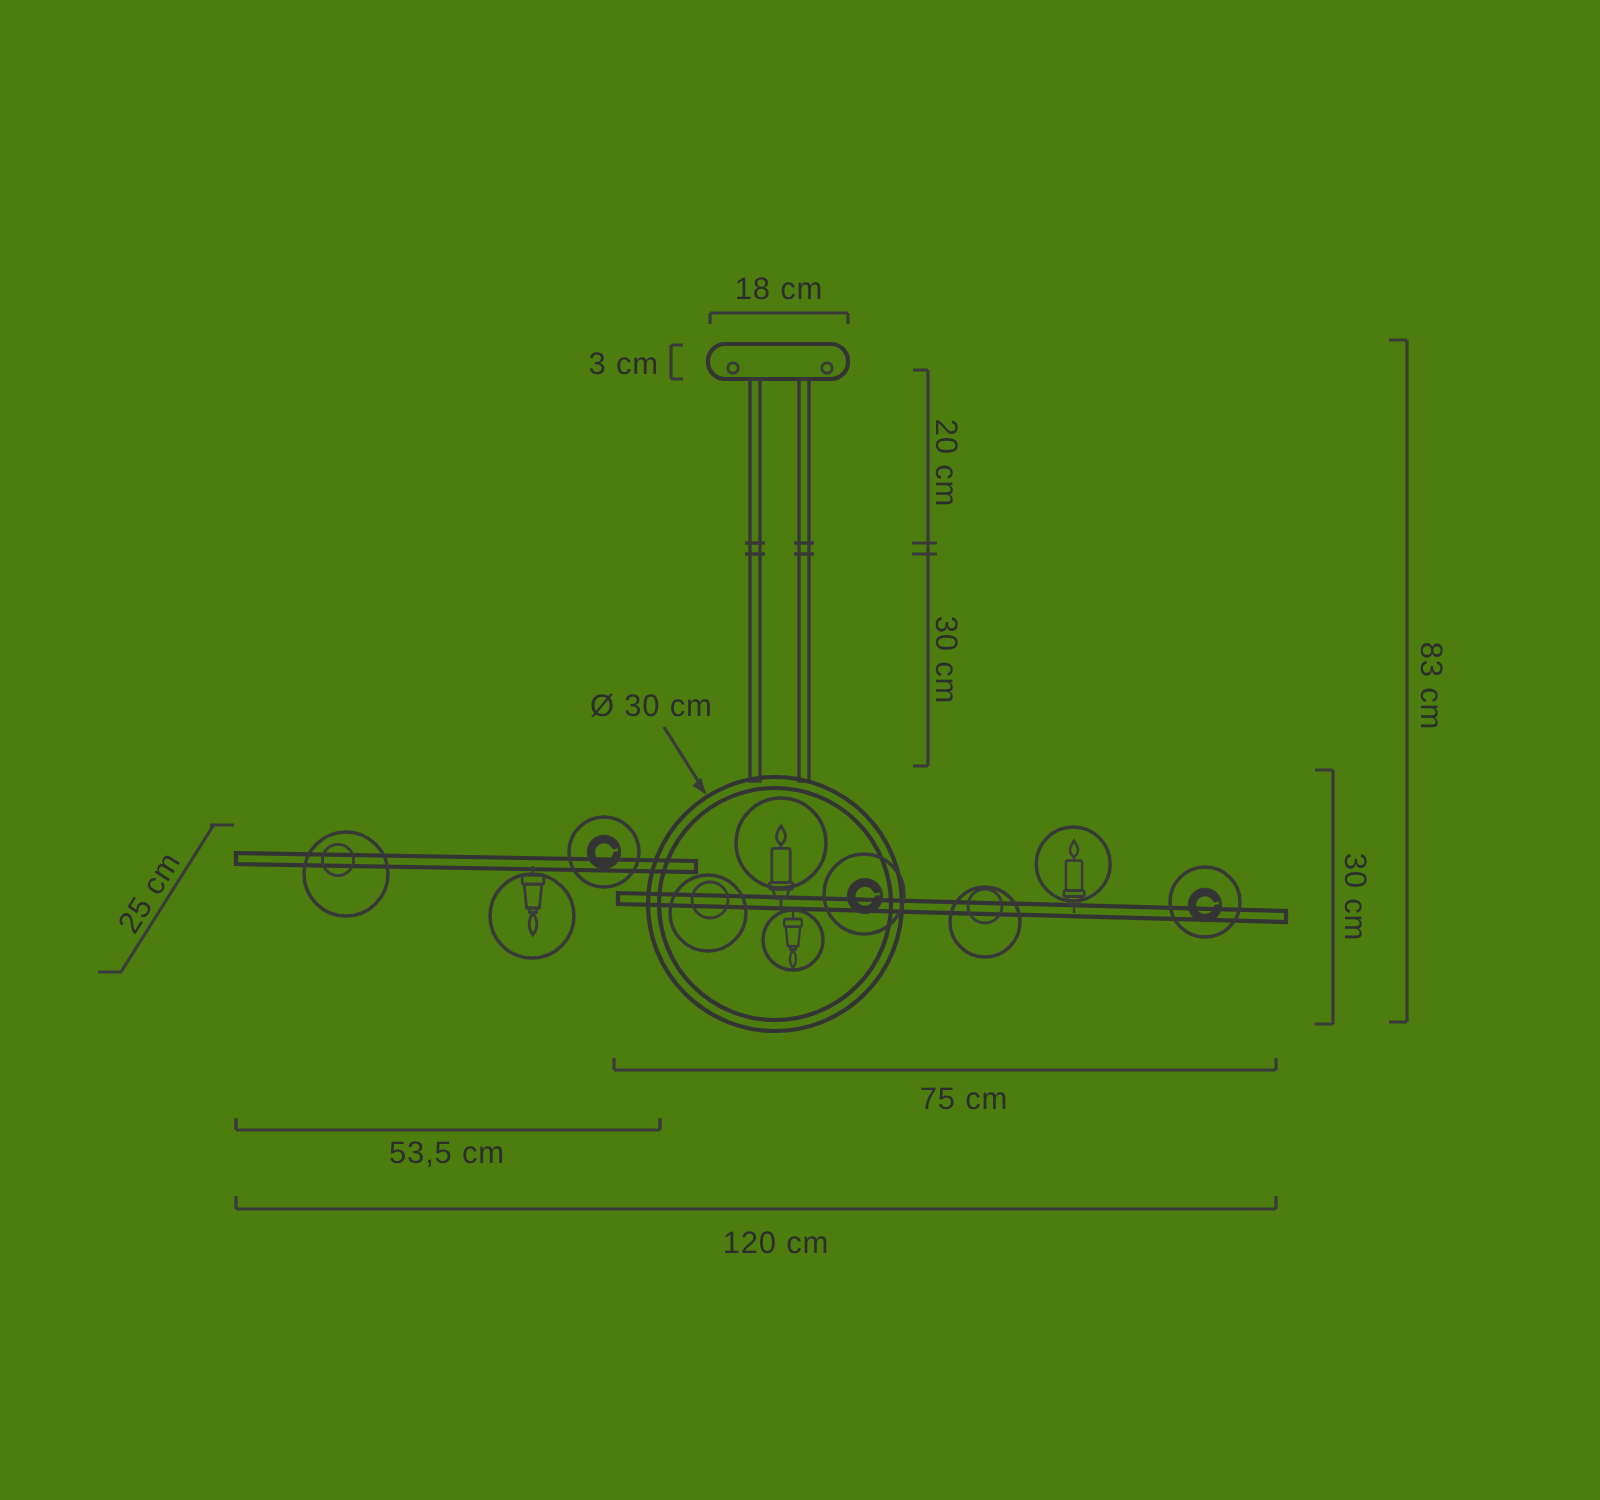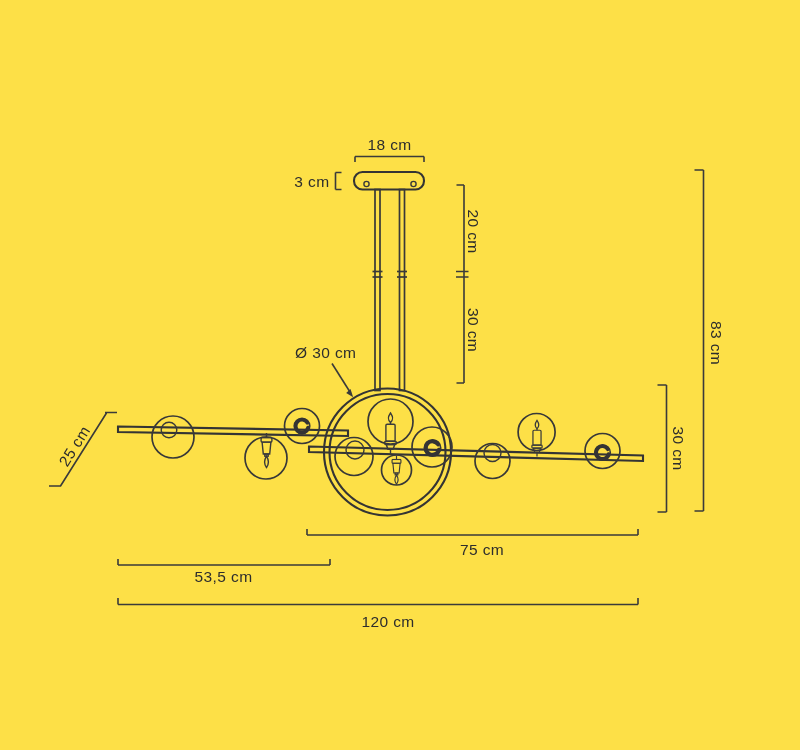--- a/index.html
+++ b/index.html
@@ -2,21 +2,21 @@
 <html><head>
 <meta charset="utf-8">
 <style>
   html,body{margin:0;padding:0;}
   body{
     width:800px;height:750px;
     background:#ffffff;
     font-family:"Liberation Sans", sans-serif;
     overflow:hidden;
   }
-  .stage{position:relative;width:800px;height:750px;background:#fde047;}
+  .stage{position:relative;width:800px;height:750px;background:#4d7c0f;}
   svg{display:block;}
   .fixture-heavy{stroke:#343434;stroke-width:2.1;fill:none;}
   .fixture-mid{stroke:#383838;stroke-width:1.7;fill:none;}
   .fixture-fine{stroke:#3a3a3a;stroke-width:1.4;fill:none;}
   .dim{stroke:#3a3a3a;stroke-width:1.6;fill:none;}
   .lbl{
     font-family:"Liberation Sans", sans-serif;
     font-size:15.5px;
     font-weight:500;
     letter-spacing:0.4px;

